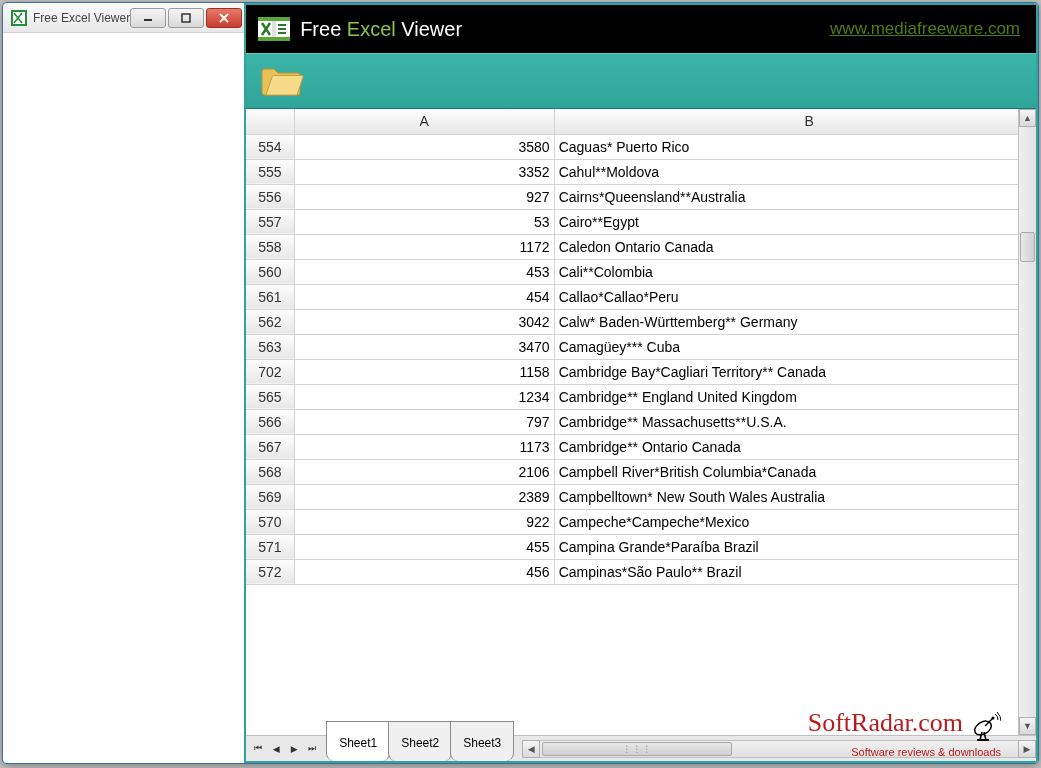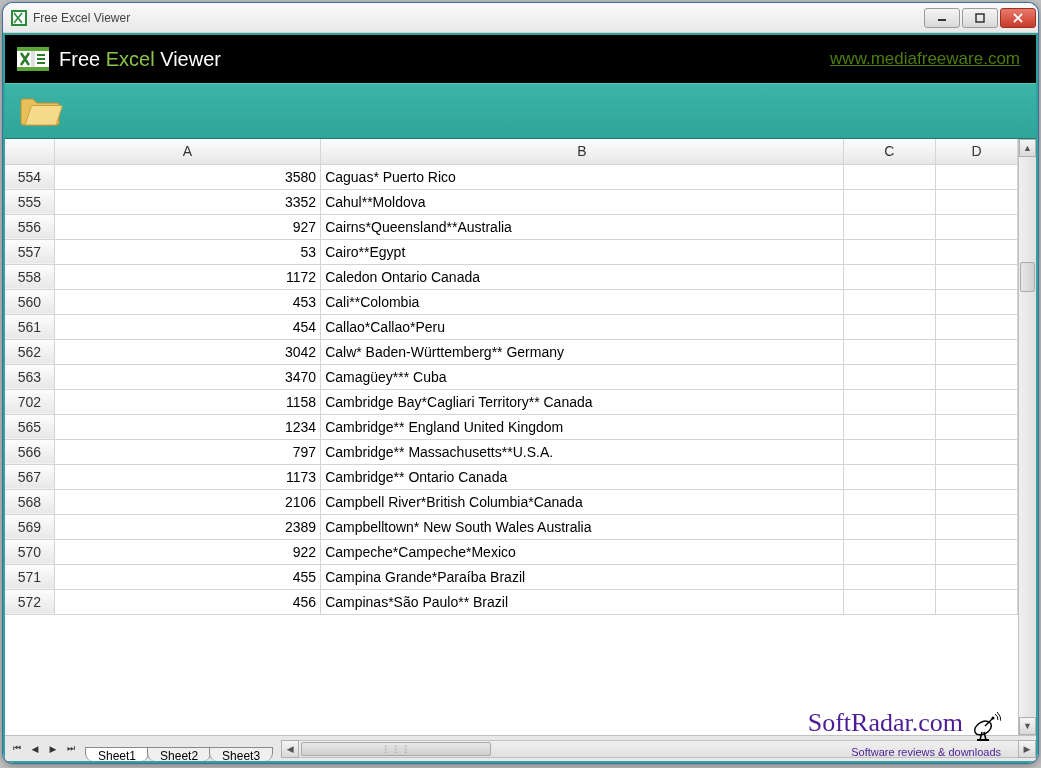--- a/index.html
+++ b/index.html
@@ -1,22 +1,22 @@
 <!DOCTYPE html>
 <html><head>
 <meta charset="utf-8">
 <style>
 * { margin: 0; padding: 0; box-sizing: border-box; }
 body { font-family: Tahoma, Verdana, sans-serif; background: #c0c0c0; width: 1041px; height: 768px; overflow: hidden; position: relative; }
 
 .window {
   position: absolute; left: 3px; top: 3px; width: 1035px; height: 760px;
-  background: #fff; border-radius: 10px;
+  background: #fff; border-radius: 4px;
   box-shadow: 0 0 0 1px #3a6ea5, 0 2px 10px rgba(0,0,0,0.4);
-  display: flex; flex-direction: column; overflow: hidden;
+  display: flex; flex-direction: row; overflow: hidden;
 }
 
 .titlebar {
   height: 30px; display: flex; align-items: center;
   background: linear-gradient(to bottom, #fafafa, #e8e8e8);
   border-top-left-radius: 6px; border-top-right-radius: 6px;
   border-bottom: 1px solid #d0d0d0;
   padding: 0 2px 0 8px;
 }
 .titlebar .app-icon { width: 16px; height: 16px; margin-right: 6px; }
@@ -76,35 +76,35 @@
 .vscroll .arrow { height:18px; display:flex; align-items:center; justify-content:center; cursor:pointer; background: linear-gradient(to bottom,#f5f5f5,#d9d9d9); border:1px solid #b0b0b0; font-size:9px; color:#555;}
 .vscroll .track { flex:1; position:relative; }
 .vscroll .thumb { position:absolute; left:1px; right:1px; top:105px; height:30px; background:linear-gradient(to right,#e8e8e8,#cfcfcf); border:1px solid #aaa; border-radius:2px; cursor:pointer;}
 
 .footer { height: 26px; display:flex; align-items:stretch; border-top:1px solid #c0c0c0; background:#e8e8e8; }
 .sheet-nav { display:flex; align-items:center; padding: 0 4px; gap:2px; }
 .nav-btn { width:16px; height:18px; display:flex; align-items:center; justify-content:center; cursor:pointer; font-size:9px; color:#333;}
 .sheet-tabs { display:flex; align-items:flex-end; padding-left: 2px; }
 .tab {
   position: relative;
-  padding: 2px 12px 0 12px; height: 14px;
+  padding: 2px 12px 0 12px; height: 40px;
   background: #fff; border:1px solid #8a8a8a; border-bottom:none;
   border-top-left-radius: 0; border-bottom-left-radius: 8px; border-bottom-right-radius: 8px;
   font-size:12px; margin-right:-2px; cursor:pointer; display:flex; align-items:center;
 }
 .tab.inactive { background:#f0f0f0; }
 .hscroll { flex:1; display:flex; align-items:center; margin-left: 10px;}
 .hscroll .arrow { width:18px; height:18px; display:flex; align-items:center; justify-content:center; cursor:pointer; background: linear-gradient(to bottom,#f5f5f5,#d9d9d9); border:1px solid #b0b0b0; font-size:9px; color:#555;}
 .hscroll .track { flex:1; height:18px; background:linear-gradient(to bottom,#f0f0f0,#e0e0e0); border:1px solid #c0c0c0; border-left:none; border-right:none; position:relative; }
 .hscroll .thumb { position:absolute; left:2px; top:1px; bottom:1px; width:190px; background:linear-gradient(to bottom,#e8e8e8,#cfcfcf); border:1px solid #aaa; border-radius:2px; cursor:pointer;}
 .hscroll .grip { position:absolute; left:50%; top:50%; transform:translate(-50%,-50%); color:#888; font-size:9px; letter-spacing:1px;}
 
 .watermark {
   position: absolute; right: 40px; bottom: 8px; text-align:right;
-  font-family: Georgia, serif; color:#4c1d95;margin-top:39px;
+  font-family: Georgia, serif; color:#b91c1c;margin-top:39px;
 }
 .watermark .big { font-size: 26px; }
 .watermark .small { font-family: Tahoma,sans-serif; font-size: 11px; }
 .watermark .dish { display:inline-block; vertical-align:middle; margin-left:4px; }
 </style>
 </head>
 <body>
 
 <div class="window">
 

